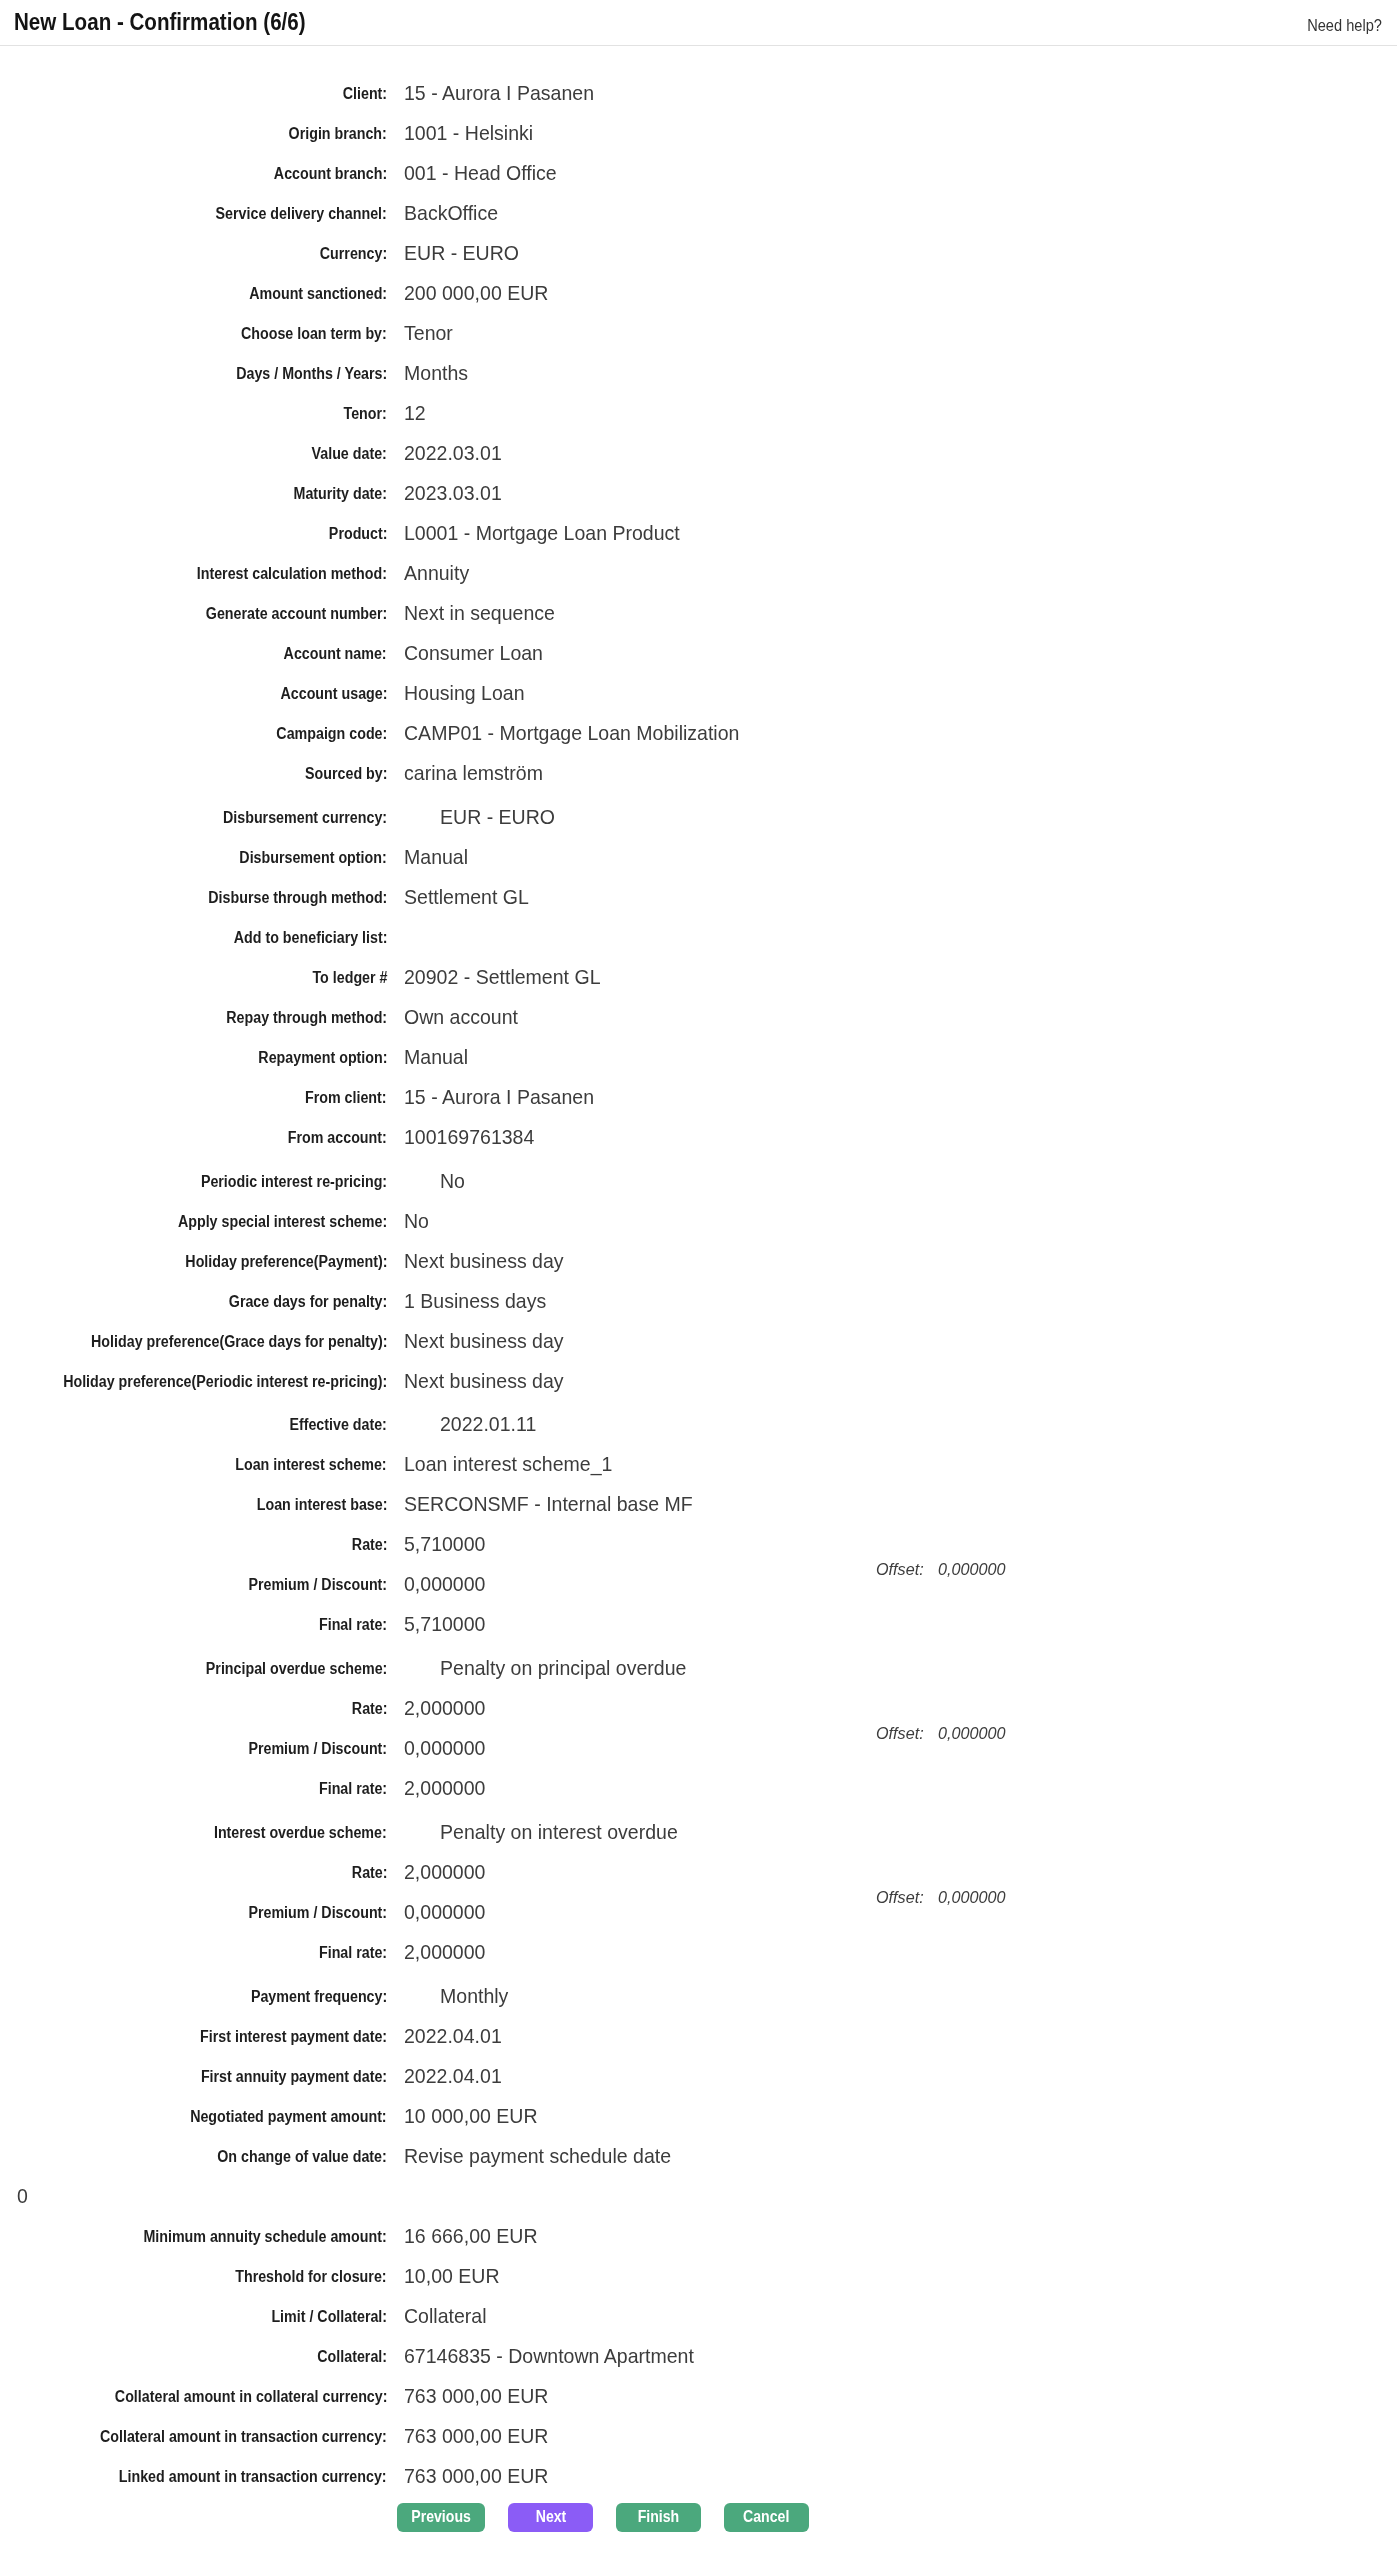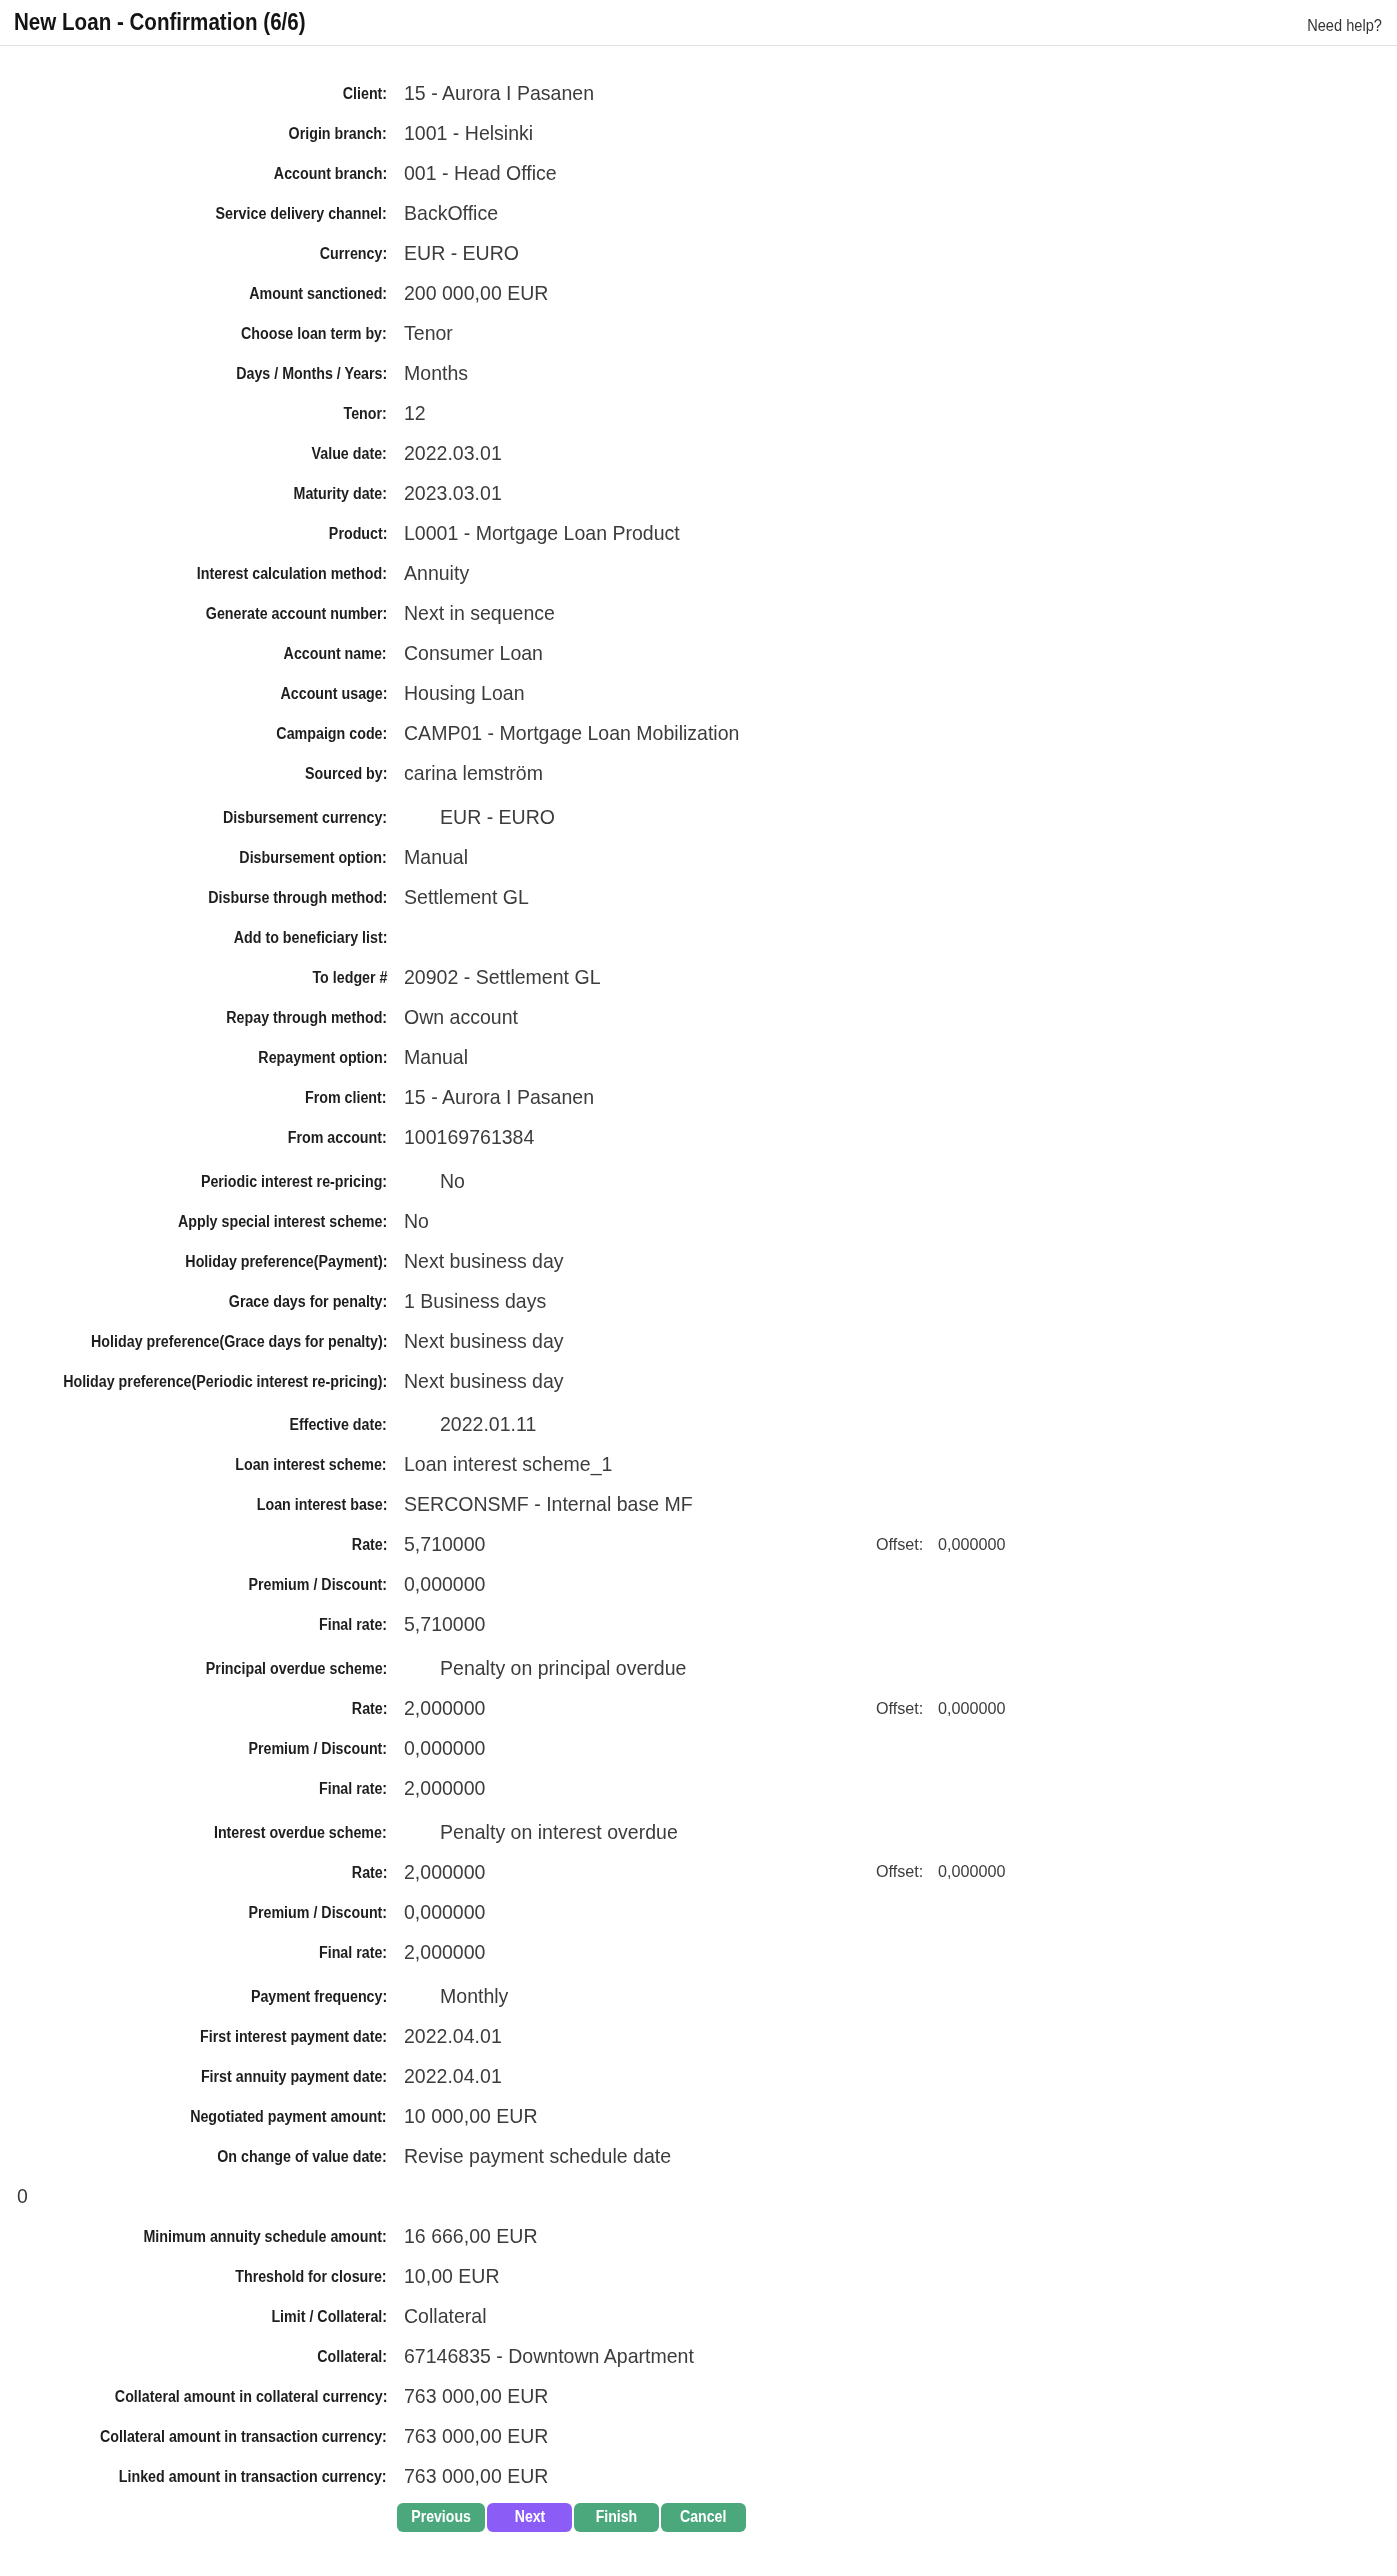--- a/index.html
+++ b/index.html
@@ -25,27 +25,27 @@
   .row{height:40px;display:flex;align-items:center;position:relative;}
   .row.gap{margin-top:3.8px;gap:36px;}
   .cell-label{width:387px;position:relative;height:100%;flex:0 0 387px;}
   .label-inner{
     position:absolute;right:0;top:50%;
     transform:translateY(-50%) scaleX(0.82);transform-origin:right center;
     font-weight:700;font-size:17.4px;color:#1e1e1e;white-space:nowrap;
   }
   .cell-value{margin-left:17px;font-size:21px;color:#3c3c3c;white-space:nowrap;}
   .value-inner{display:inline-block;transform:scaleX(0.93);transform-origin:left center;}
-  .offset{position:absolute;left:876px;top:0;height:100%;display:flex;align-items:center;}
+  .offset{position:absolute;left:876px;top:16px;height:100%;display:flex;align-items:flex-end;font-style:italic;}
   .offset .off-label,.offset .off-value{
     display:inline-block;font-size:17.4px;color:#3c3c3c;white-space:nowrap;
     transform:scaleX(0.93);transform-origin:left center;
   }
   .offset .off-value{margin-left:10.6px;}
-  .footer{display:flex;gap:2px;margin:6.8px 0 0 397px;align-items:center;}
+  .footer{display:flex;gap:23px;margin:6.8px 0 0 397px;align-items:center;}
   .btn{
     height:29.5px;min-width:85px;box-sizing:border-box;padding:0 9px;
     border:none;border-radius:6px;background:#4ba87d;color:#fff;
     font-family:"Liberation Sans", sans-serif;font-weight:700;font-size:16.6px;
     display:flex;align-items:center;justify-content:center;cursor:pointer;
   }
   .btn .btn-inner{display:inline-block;transform:scaleX(0.85);transform-origin:center center;white-space:nowrap;}
   .btn.disabled{background:#8b5cf6;cursor:default;}
 </style>
 </head>

